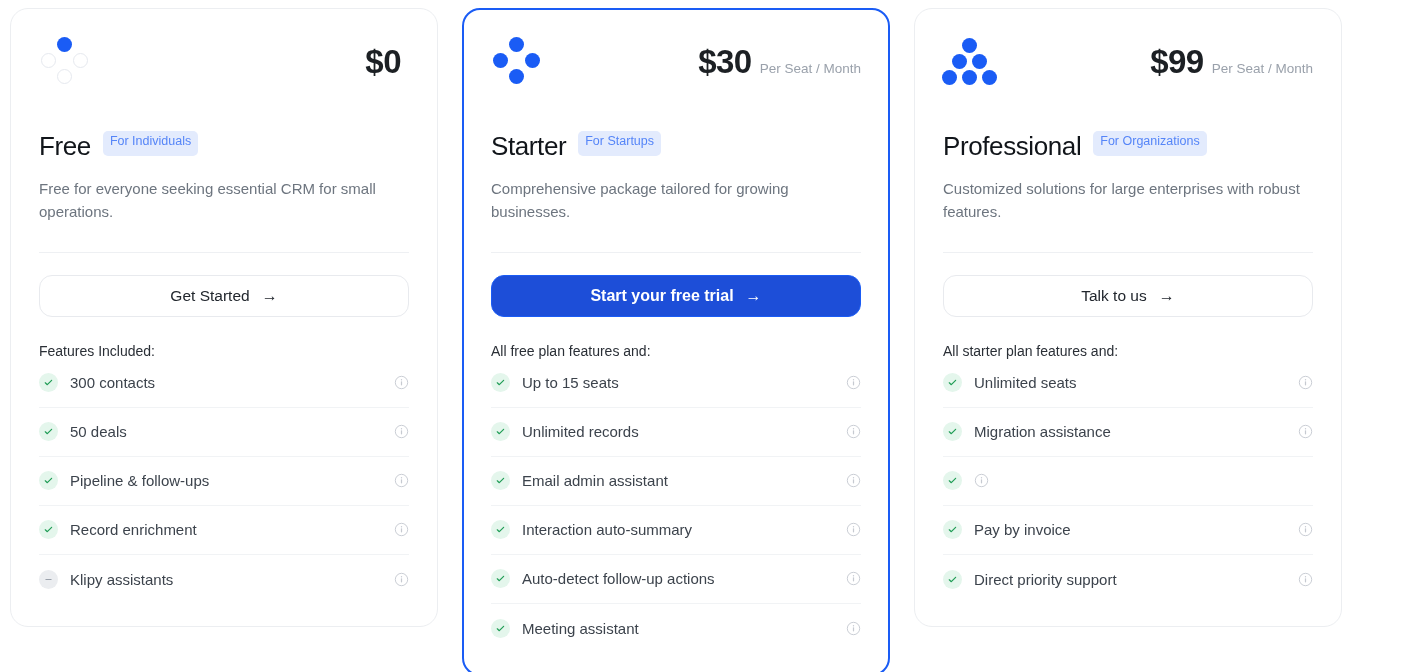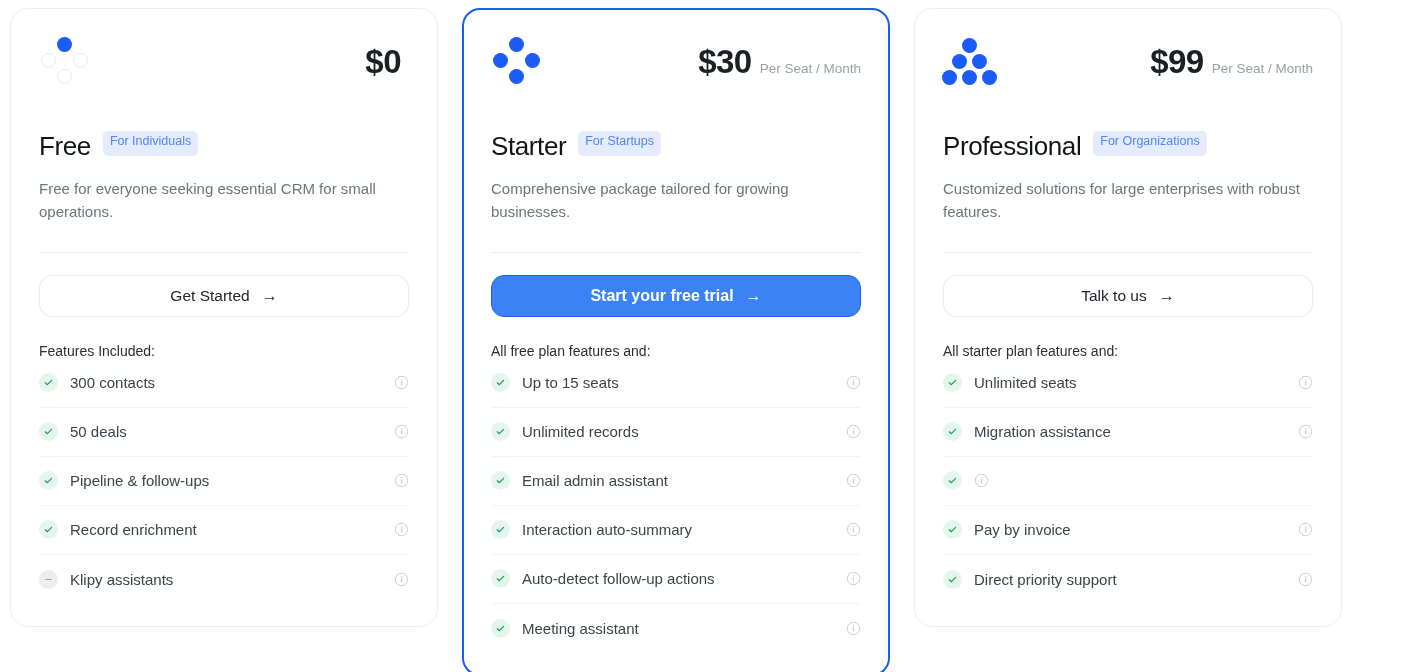--- a/index.html
+++ b/index.html
@@ -136,21 +136,21 @@
     cursor: pointer;
     font-size: 15.5px;
     user-select: none;
   }
   .cta.outline {
     border: 1px solid #e8eaee;
     background: #ffffff;
     color: #21262d;
   }
   .cta.solid {
-    background: #3b82f6;
+    background: #1d4ed8;
     border: 1px solid #1a5cf5;
     color: #ffffff;
     font-weight: 700;
     font-size: 16px;
   }
   .cta .arrow { font-size: 16px; line-height: 1; }
 
   
   .features-title {
     margin-top: 26px;

